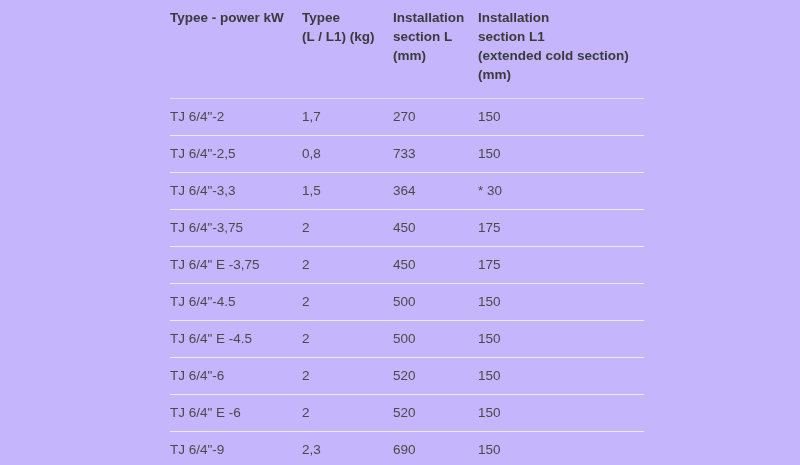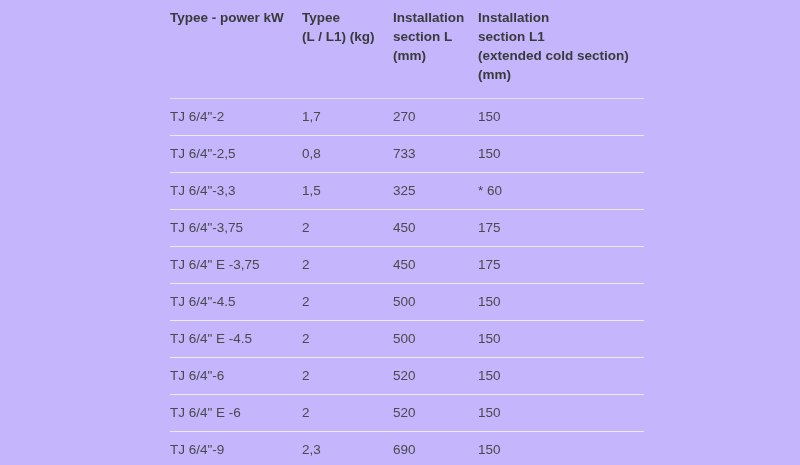--- a/index.html
+++ b/index.html
@@ -102,22 +102,22 @@
       </tr>
       <tr>
         <td>TJ 6/4"-2,5</td>
         <td>0,8</td>
         <td>733</td>
         <td>150</td>
       </tr>
       <tr>
         <td>TJ 6/4"-3,3</td>
         <td>1,5</td>
-        <td>325</td>
-        <td>* 60</td>
+        <td>364</td>
+        <td>* 30</td>
       </tr>
       <tr>
         <td>TJ 6/4"-3,75</td>
         <td>2</td>
         <td>450</td>
         <td>175</td>
       </tr>
       <tr>
         <td>TJ 6/4" E -3,75</td>
         <td>2</td>

